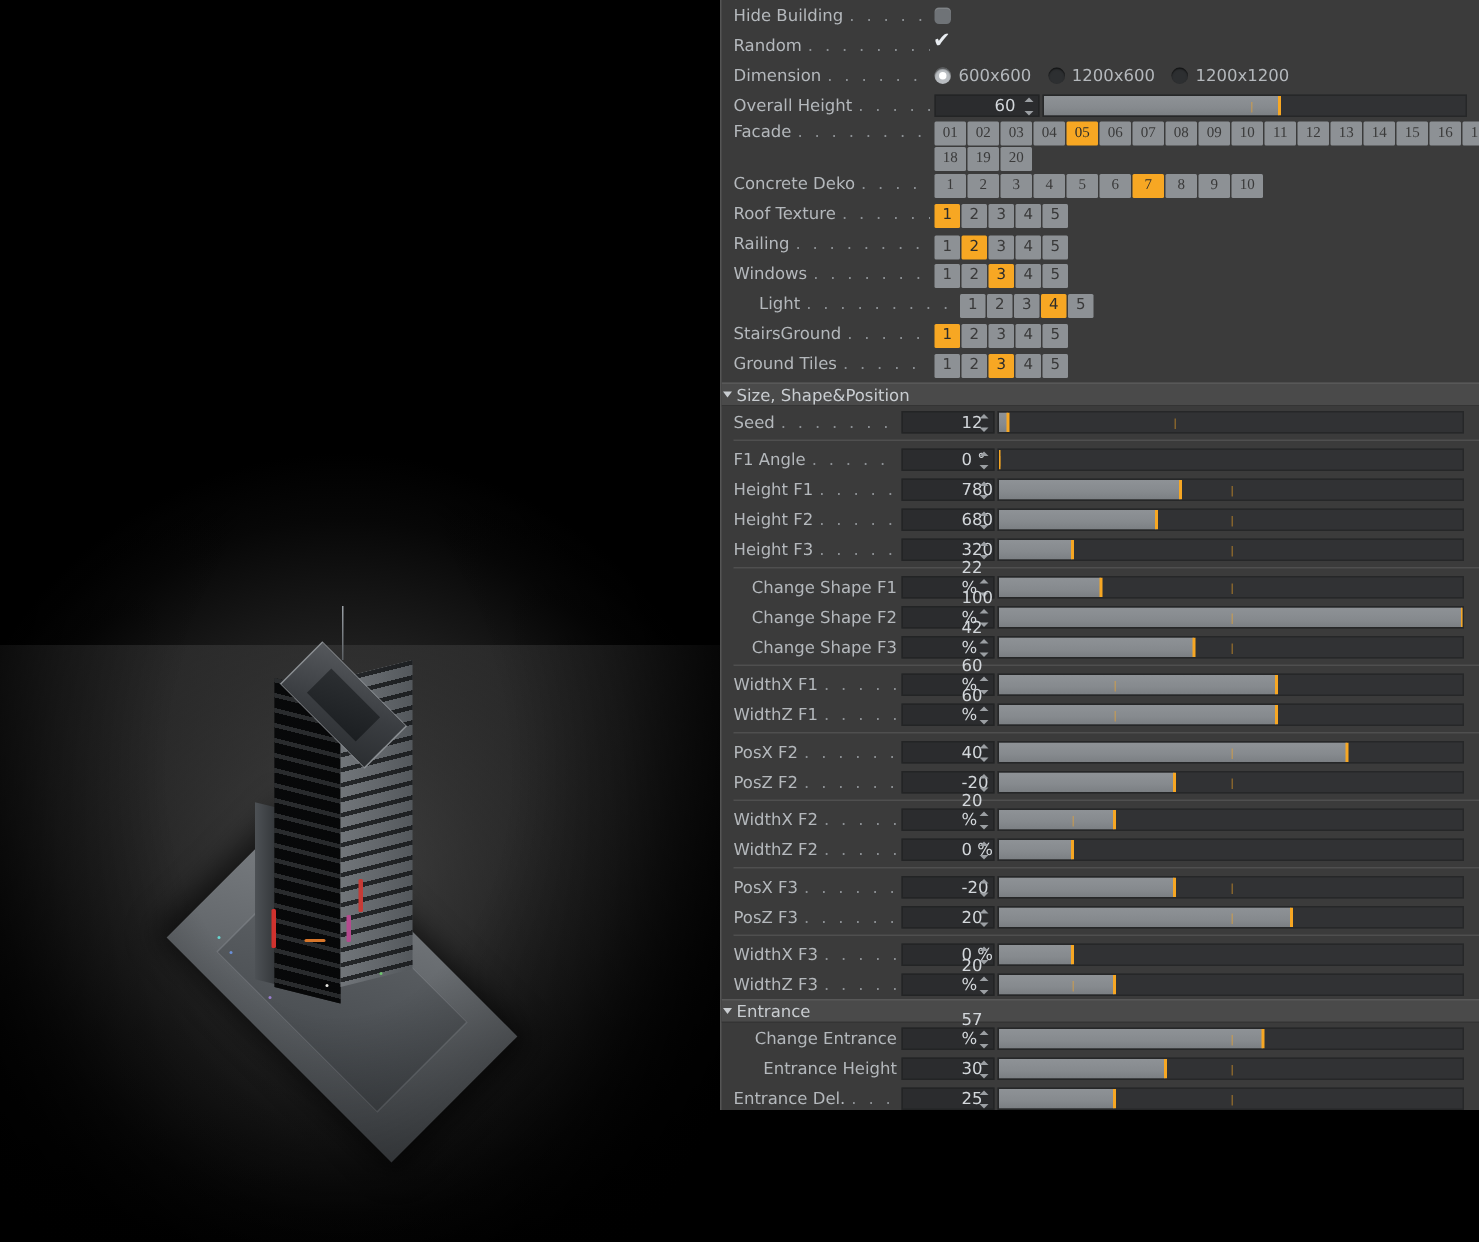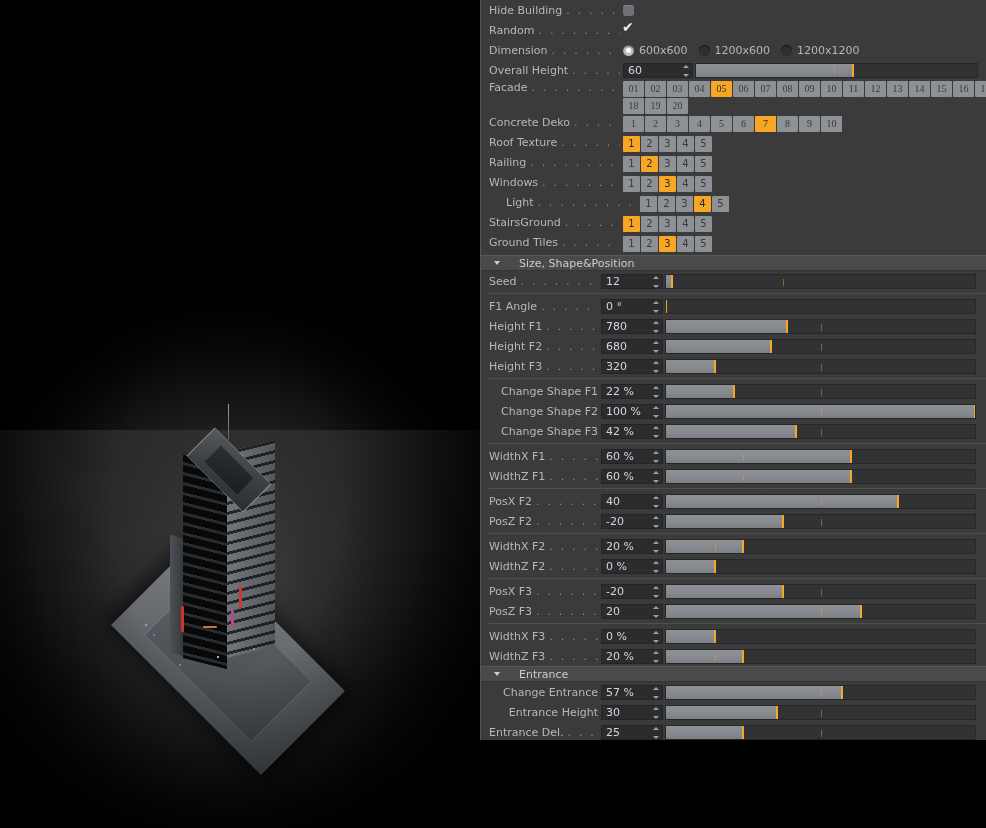--- a/index.html
+++ b/index.html
@@ -99,21 +99,21 @@
 
   
   #panel {
     width:506px; height:740px; background:#3b3b3b;
     border-left:1px solid #555; overflow:hidden; position:relative;
   }
   .sep { height:1px; background:#4f4f4f; margin:2px 0 2px 8px; }
   .sec-head {
     height:16px; background:#4a4a4a; border-top:1px solid #585858;
     border-bottom:1px solid #343434;
-    display:flex; align-items:center; padding-left:14px; gap:20px;
+    display:flex; align-items:center; padding-left:2px; gap:4px;
     color:#c9cdd1; font-size:11px;
   }
   .tri {
     width:0;height:0;border-left:4px solid #c9cdd1;
     border-top:3.5px solid transparent;border-bottom:3.5px solid transparent;
     transform:rotate(90deg);
   }
   .row { display:flex; align-items:center; height:20px; padding-left:8px; }
   .lbl {
     color:#b4b8bc; font-size:11px; white-space:nowrap;
@@ -149,22 +149,22 @@
   .radio.on { background:#b9bdc1; }
   .radio.on:after{
     content:""; position:absolute; left:3px; top:3px;
     width:5px;height:5px;border-radius:50%;background:#fff;
   }
   .radio-lbl { color:#b4b8bc; font-size:11px; margin-right:6px; }
 
   
   .num {
     height:15px; background:#2b2c2e; border:1px solid #232425;
-    display:flex; align-items:flex-start; position:relative;
-    color:#d3d7db; font-size:11px; flex:0 0 auto;
+    display:flex; align-items:flex-end; position:relative;
+    color:#d3d7db; font-size:11px; flex:0 0 auto;padding-left:35px;
   }
   .num span.v { padding-left:4px; }
   .num .spin {
     position:absolute; right:3px; top:1px; width:7px; height:12px;
     display:flex; flex-direction:column; justify-content:space-between;
     align-items:center;
   }
   .num .spin i {
     width:0;height:0;border-left:3px solid transparent;border-right:3px solid transparent;
     display:block;
@@ -344,21 +344,21 @@
           <div class="strip-wrap">
             <div class="strip-row">
               <div class="nbtn on">1</div>
               <div class="nbtn ">2</div>
               <div class="nbtn ">3</div>
               <div class="nbtn ">4</div>
               <div class="nbtn ">5</div>
             </div>
           </div>
         </div>
-        <div class="row" style="height:auto;align-items:flex-start;padding-top:1px;padding-bottom:1px;">
+        <div class="row" style="height:auto;align-items:center;padding-top:1px;padding-bottom:1px;">
           <div class="lbl lbl-w1" style="height:18px;">
             <span class="txt">Railing</span>
             <span class="dots">. . . . . . . . . . . .</span>
           </div>
           <div class="strip-wrap">
             <div class="strip-row">
               <div class="nbtn ">1</div>
               <div class="nbtn on">2</div>
               <div class="nbtn ">3</div>
               <div class="nbtn ">4</div>

